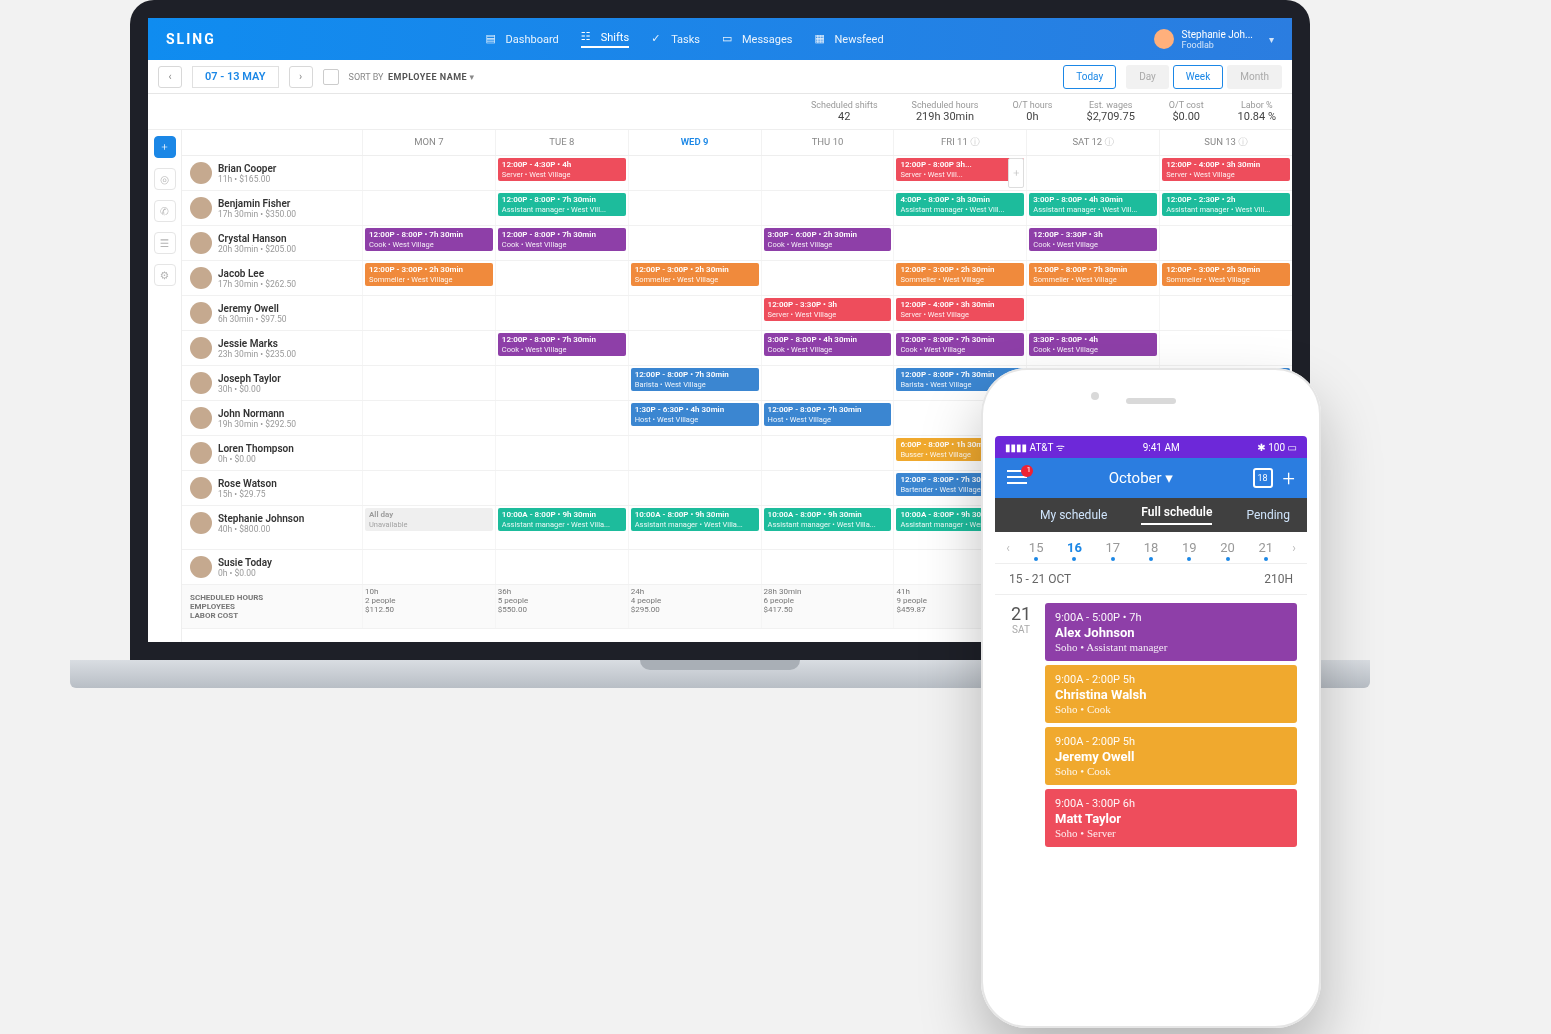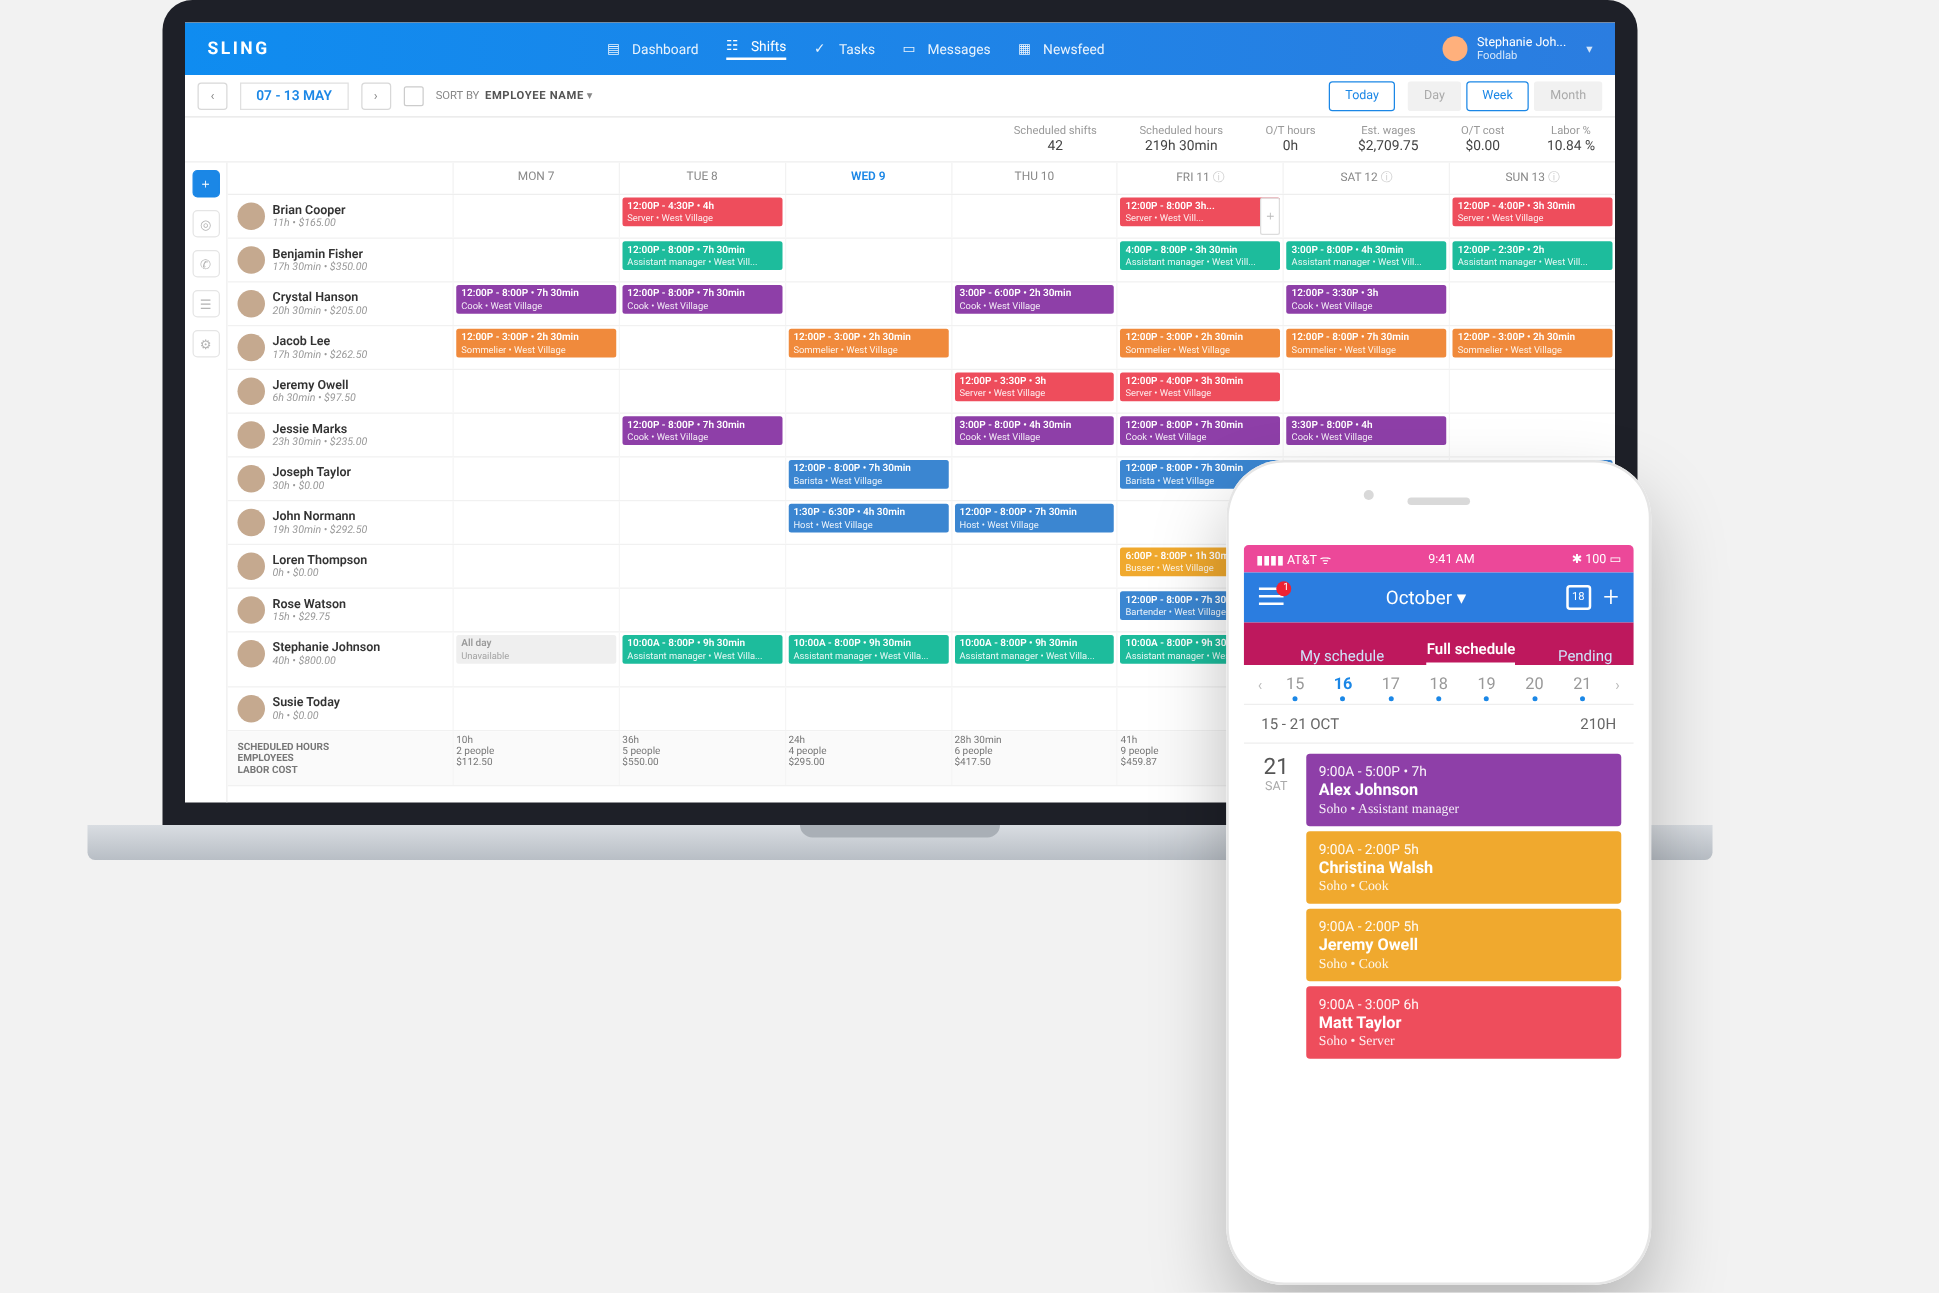--- a/index.html
+++ b/index.html
@@ -50,43 +50,43 @@
 .daysheader{display:grid;grid-template-columns:180px repeat(7,1fr);border-bottom:1px solid #eee;font-size:9.5px;color:#888;}
 .daysheader>div{padding:6px 8px;border-left:1px solid #f2f2f2;text-align:center;}
 .daysheader>div:first-child{border-left:none;}
 .daysheader .active{color:#1b87e6;font-weight:600;}
 .row{display:grid;grid-template-columns:180px repeat(7,1fr);border-bottom:1px solid #f1f1f1;min-height:30px;}
 .row>div{border-left:1px solid #f5f5f5;padding:2px;position:relative;}
 .row>div:first-child{border-left:none;}
 .emp{display:flex;gap:6px;align-items:center;padding:4px 6px;}
 .emp .empav{width:22px;height:22px;border-radius:50%;background:#c5a98f;}
 .emp .name{font-size:10px;color:#333;font-weight:600;}
-.emp .meta{font-size:8.5px;color:#999;font-style:italic;}
+.emp .meta{font-size:8.5px;color:#999;}
 .shift{border-radius:2px;color:#fff;padding:2px 4px;font-size:8px;line-height:1.25;overflow:hidden;white-space:nowrap;text-overflow:ellipsis;cursor:pointer;margin-bottom:1px;}
 .shift .t{font-weight:600;}
 .shift .r{opacity:.9;font-size:7.5px;}
 
 
 .c-red{background:#ee4d5c;} .c-teal{background:#1dbc9c;} .c-purple{background:#8e3fa8;}
 .c-orange{background:#f08a3c;} .c-blue{background:#3b86d1;} .c-gold{background:#f0a92e;}
 .c-grey{background:#efefef;color:#9a9a9a;}
 
 .totalsrow{background:#fafafa;}
 .totalsrow .emp{display:block;padding:6px;}
 .totalsrow .t-line{font-size:8px;color:#777;}
 
 
 .phone { position:absolute; right:230px; top:368px; width:340px; height:660px; background:#fff; border-radius:46px; box-shadow:0 30px 60px rgba(0,0,0,.25),0 0 0 2px #e5e5e5 inset; padding:68px 14px 20px; }
 .phone:before{content:"";position:absolute;top:30px;left:50%;width:50px;height:6px;margin-left:-25px;background:#d9d9d9;border-radius:3px;}
 .phone:after{content:"";position:absolute;top:24px;left:50%;width:8px;height:8px;margin-left:-60px;background:#d9d9d9;border-radius:50%;}
 .pscreen{background:#fff;border-radius:4px;height:100%;overflow:hidden;display:flex;flex-direction:column;font-size:12px;}
-.p-status{background:#ec4899;color:#fff;height:22px;display:flex;align-items:center;justify-content:space-between;padding:0 10px;font-size:10px;}
+.p-status{background:#6d28d9;color:#fff;height:22px;display:flex;align-items:center;justify-content:space-between;padding:0 10px;font-size:10px;}
 .p-head{background:#2b7de0;color:#fff;height:40px;display:flex;align-items:center;justify-content:space-between;padding:0 12px;}
 .p-head .title{flex:1;text-align:center;font-size:15px;}
-.p-tabs{background:#be185d;color:#cfe4fb;display:flex;justify-content:space-around;height:34px;align-items:flex-end;font-size:12px;padding-left:28px;}
+.p-tabs{background:#404040;color:#cfe4fb;display:flex;justify-content:space-around;height:34px;align-items:center;font-size:12px;padding-left:28px;}
 .p-tabs span.active{color:#fff;font-weight:600;border-bottom:2px solid #fff;padding-bottom:4px;}
 .p-days{display:flex;align-items:center;justify-content:space-between;padding:8px 4px;border-bottom:1px solid #eee;}
 .p-days .d{flex:1;text-align:center;font-size:13px;color:#999;position:relative;}
 .p-days .d.active{color:#1b87e6;font-weight:700;}
 .p-days .d:after{content:"";position:absolute;bottom:-6px;left:50%;width:4px;height:4px;margin-left:-2px;background:#1b87e6;border-radius:50%;}
 .p-days .arrow{width:18px;color:#bbb;text-align:center;}
 .p-range{display:flex;justify-content:space-between;padding:8px 14px;color:#666;font-size:12px;border-bottom:1px solid #eee;}
 .p-content{flex:1;overflow:auto;padding:8px 10px;display:flex;gap:8px;}
 .p-daycol{width:32px;text-align:center;color:#555;}
 .p-daycol .n{font-size:18px;}

